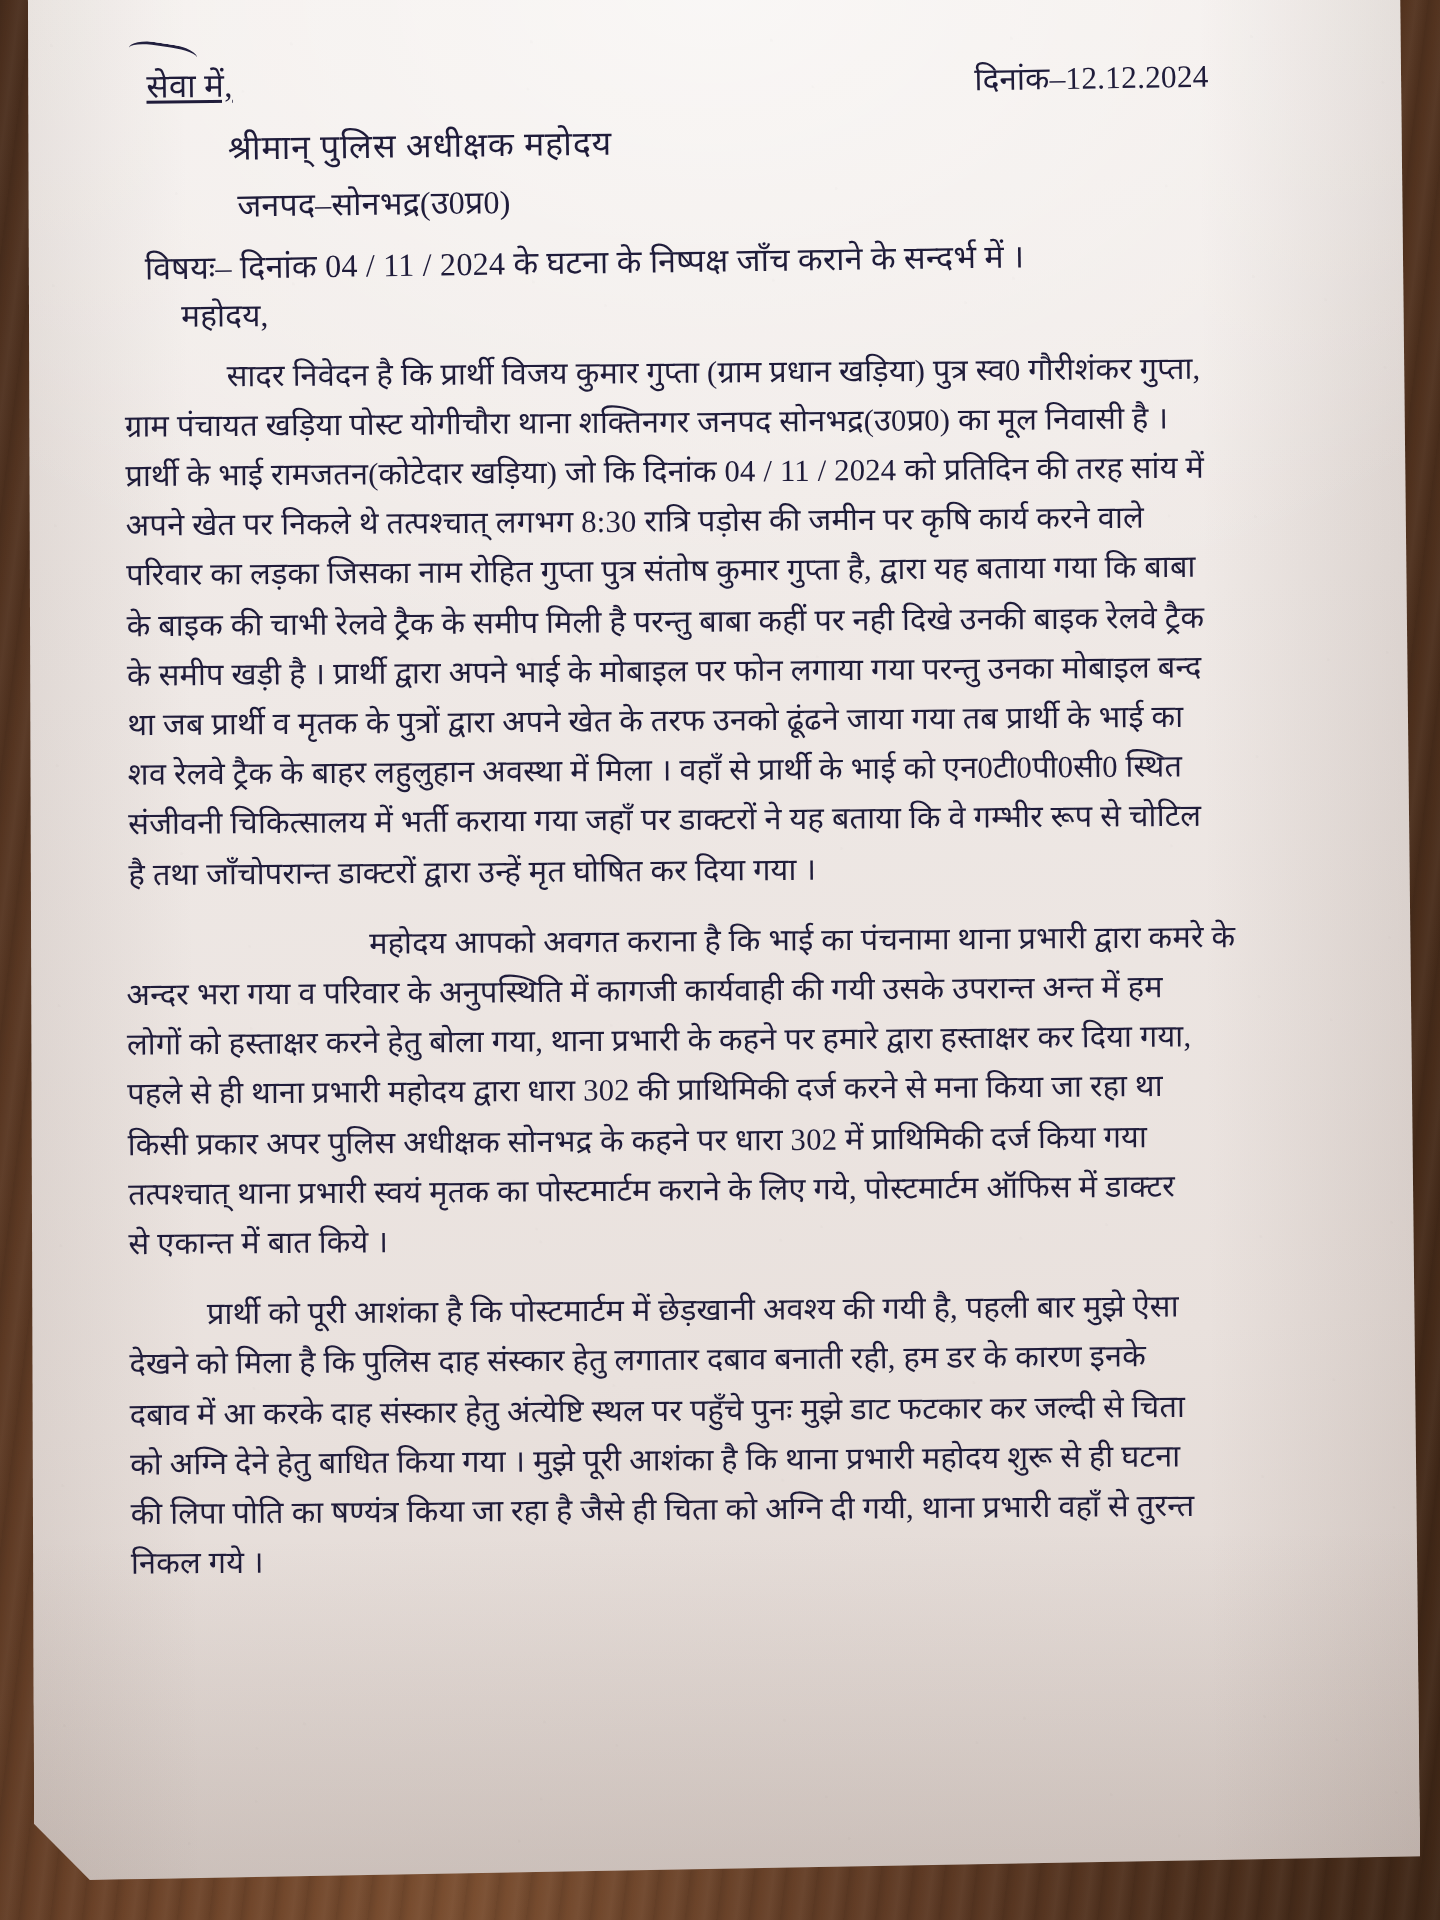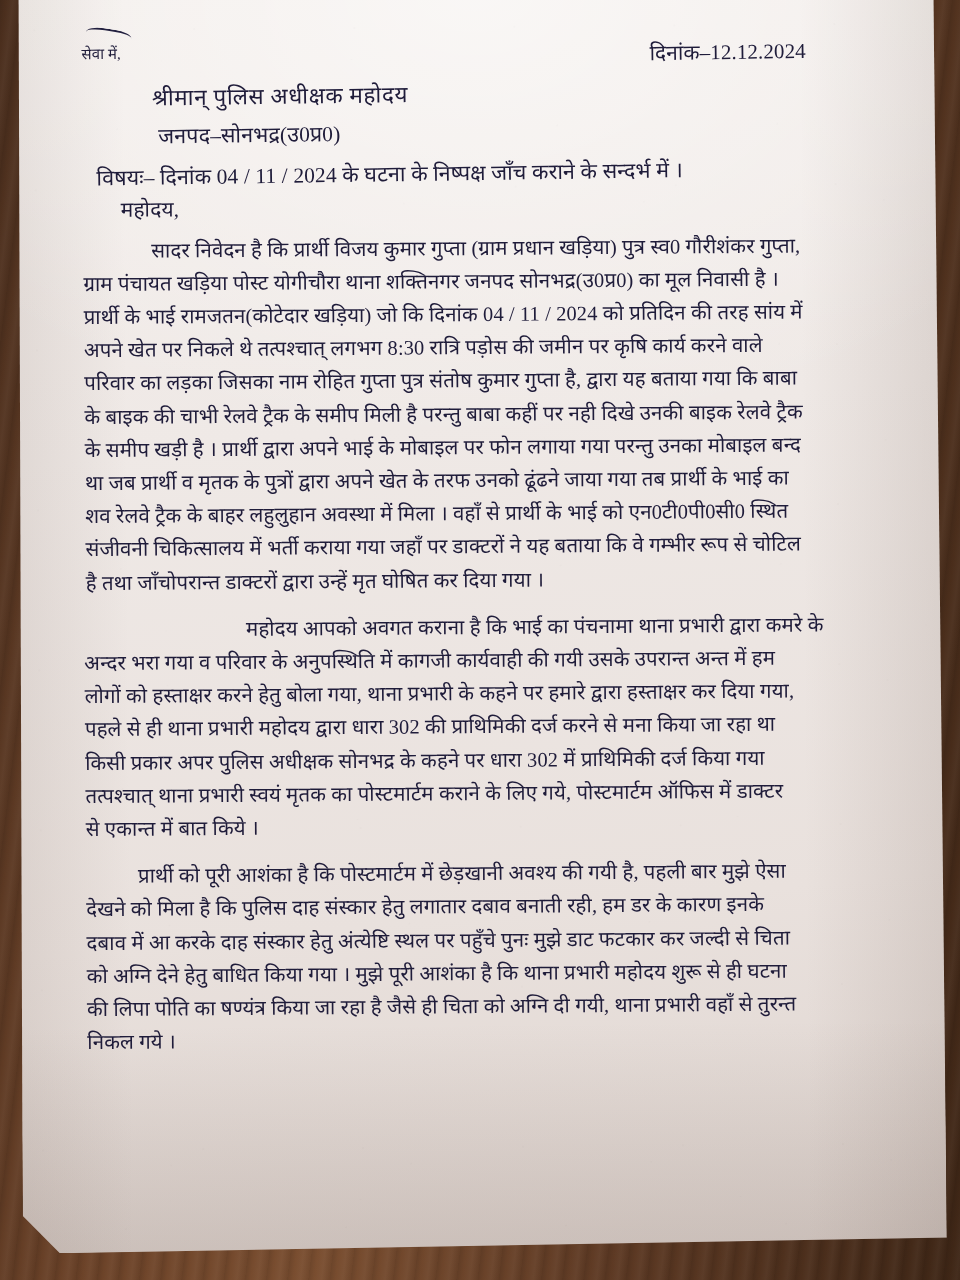--- a/index.html
+++ b/index.html
@@ -74,23 +74,24 @@
     color: #1f1c3a;
     letter-spacing: 0.1px;
   }
   .row-head {
     display: flex;
     justify-content: space-between;
     align-items: flex-start;
     margin-top: 8px;
   }
   .to-line {
-    font-size: 15px;
-    margin-left: 10px;
+    font-size: 22px;
+    margin-left: 26px;
     transform: rotate(-0.2deg);
+    text-decoration: underline;
   }
   .date-line {
     font-size: 21px;
     margin-right: 80px;
     transform: rotate(-0.4deg);
   }
   .addressee {
     margin-top: 18px;
     margin-left: 80px;
     font-size: 22.5px;

